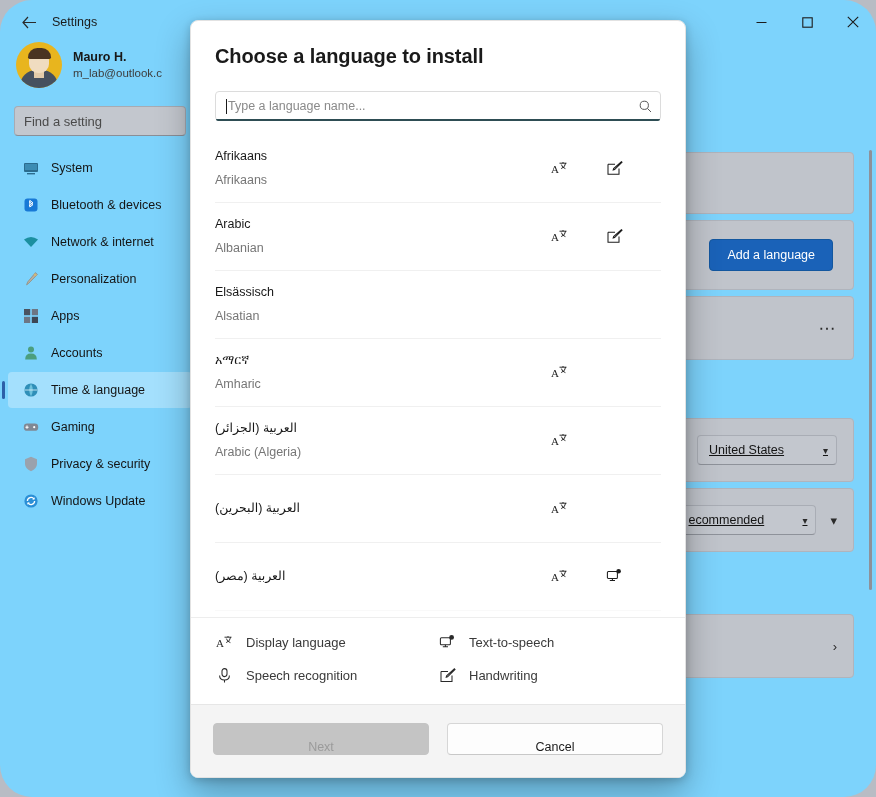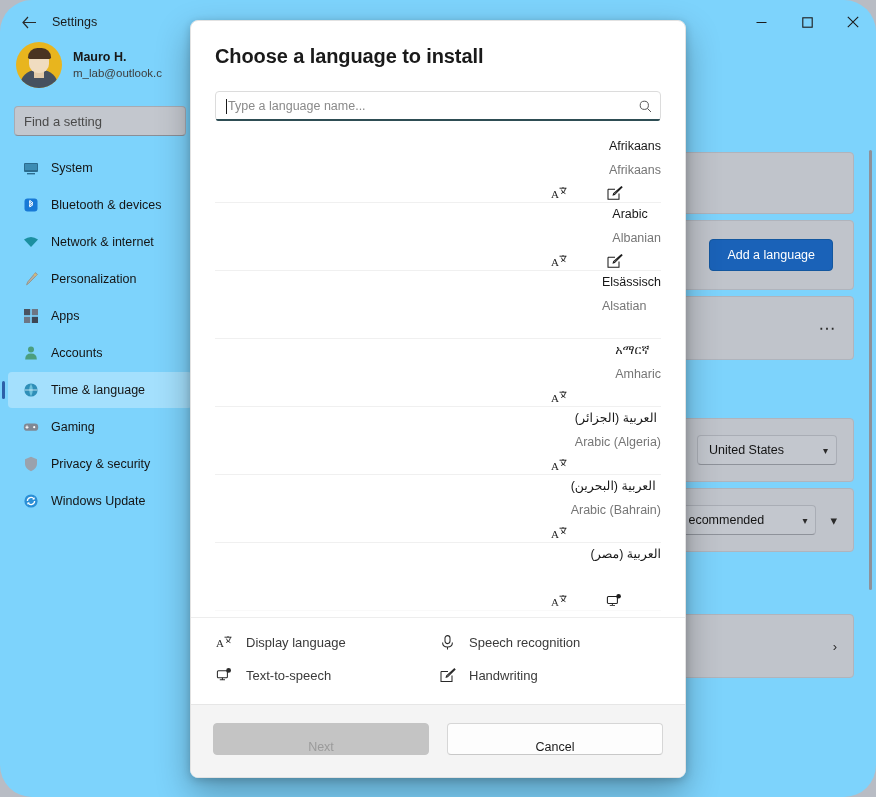--- a/index.html
+++ b/index.html
@@ -131,20 +131,21 @@
     margin-left: auto; font-size: 17px; letter-spacing: 1.5px;
     color: #2a2a2a; line-height: 1;
   }
   .combo {
     background: #c3c7ce; border: 1px solid #a9adb5;
     border-bottom: 1.5px solid #8e929a;
     border-radius: 4px; height: 30px;
     display: flex; align-items: center; justify-content: space-between;
     padding: 0 8px 0 11px; font-size: 12.5px; color: #141414;
     min-width: 140px;
+    text-decoration: underline;
   }
   .chev { color: #2b2b2b; font-size: 10px; }
   .right-chev { margin-left: auto; color: #2b2b2b; font-size: 13px; }
 
   
   #page-scroll {
     position: absolute; right: 4px; top: 150px;
     width: 3px; height: 440px; border-radius: 2px;
     background: #8e9199;
   }
@@ -185,24 +186,23 @@
     font-size: 12.5px; color: #8a8a8a; flex: 1;
   }
   #search-icon { color: #555; display: flex; }
 
   
   #lang-list {
     flex: 1; overflow: hidden; position: relative;
     padding: 0 24px; margin-top: 14px;
   }
   .lang-row {
-    height: 68px; display: flex; align-items: flex-end;
+    height: 68px; display: flex; align-items: center;
     border-bottom: 1px solid #f0f0f0;
     position: relative;
-    flex-direction: column;
   }
   .lang-names { flex: 1; min-width: 0; }
   .lang-native {
     font-size: 12.5px; color: #181818; line-height: 1.9;
   }
   .lang-native.rtl { direction: rtl; text-align: left; }
   .lang-english {
     font-size: 12.5px; color: #767676; line-height: 1.9;
   }
   .lang-icons {
@@ -575,21 +575,20 @@
             <span class="cap empty">
           <svg width="17" height="17" viewBox="0 0 17 17"></svg>
         </span>
           </div>
       </div>
     </div>
 
     <div class="lang-row">
       <div class="lang-names">
         <div class="lang-native rtl">العربية (البحرين)</div>
-        <div class="lang-english">Arabic (Bahrain)</div>
       </div>
       <div class="lang-icons">
         <div class="cap-slot">
             <span class="cap">
           <svg width="17" height="17" viewBox="0 0 17 17">
                 <text x="0" y="13" font-family="Liberation Serif, serif" font-size="11" fill="#1d1d1d">A</text>
                 <path d="M8.5 3.2 H15.5 M12 2 V3.2 M14.6 3.2 Q14.2 7.2 10.2 8.6 M10.4 4.6 Q11 7.6 14.4 8.6" stroke="#1d1d1d" stroke-width="0.95" fill="none"></path>
               </svg>
         </span>
           </div>
@@ -637,36 +636,36 @@
             <text x="0" y="13" font-family="Liberation Serif, serif" font-size="11" fill="#2a2a2a">A</text>
             <path d="M8.5 3.2 H15.5 M12 2 V3.2 M14.6 3.2 Q14.2 7.2 10.2 8.6 M10.4 4.6 Q11 7.6 14.4 8.6" stroke="#2a2a2a" stroke-width="0.95" fill="none"></path>
           </svg>
       </span>
       <span>Display language</span>
     </div>
 
     <div class="legend-item">
       <span class="legend-ico">
         <svg width="17" height="17" viewBox="0 0 17 17">
-            <rect x="6" y="1.6" width="5" height="8" rx="2.5" stroke="#2a2a2a" stroke-width="1.05" fill="none"></rect>
-            <path d="M3.6 8.4 Q3.6 13 8.5 13 Q13.4 13 13.4 8.4 M8.5 13 V15.4" stroke="#2a2a2a" stroke-width="1.05" fill="none"></path>
-          </svg>
-      </span>
-      <span>Speech recognition</span>
+            <rect x="1.4" y="3.8" width="10" height="7" rx="1" stroke="#2a2a2a" stroke-width="1.05" fill="none"></rect>
+            <path d="M6.4 10.8 V12.8 M3.8 12.8 H9" stroke="#2a2a2a" stroke-width="1.05"></path>
+            <circle cx="12.6" cy="3.4" r="2.4" fill="#2a2a2a"></circle>
+          </svg>
+      </span>
+      <span>Text-to-speech</span>
     </div>
 
     <div class="legend-item">
       <span class="legend-ico">
         <svg width="17" height="17" viewBox="0 0 17 17">
-            <rect x="1.4" y="3.8" width="10" height="7" rx="1" stroke="#2a2a2a" stroke-width="1.05" fill="none"></rect>
-            <path d="M6.4 10.8 V12.8 M3.8 12.8 H9" stroke="#2a2a2a" stroke-width="1.05"></path>
-            <circle cx="12.6" cy="3.4" r="2.4" fill="#2a2a2a"></circle>
-          </svg>
-      </span>
-      <span>Text-to-speech</span>
+            <rect x="6" y="1.6" width="5" height="8" rx="2.5" stroke="#2a2a2a" stroke-width="1.05" fill="none"></rect>
+            <path d="M3.6 8.4 Q3.6 13 8.5 13 Q13.4 13 13.4 8.4 M8.5 13 V15.4" stroke="#2a2a2a" stroke-width="1.05" fill="none"></path>
+          </svg>
+      </span>
+      <span>Speech recognition</span>
     </div>
 
     <div class="legend-item">
       <span class="legend-ico">
         <svg width="17" height="17" viewBox="0 0 17 17">
             <path d="M2 4.4 H9 M2 4.4 V14.4 H13 V8.6" stroke="#2a2a2a" stroke-width="1.05" fill="none"></path>
             <path d="M15.4 1.8 L16 2.4 L8.6 9.8 L7.2 10.2 L7.6 8.8 Z" stroke="#2a2a2a" stroke-width="1.05" fill="none"></path>
           </svg>
       </span>
       <span>Handwriting</span>

